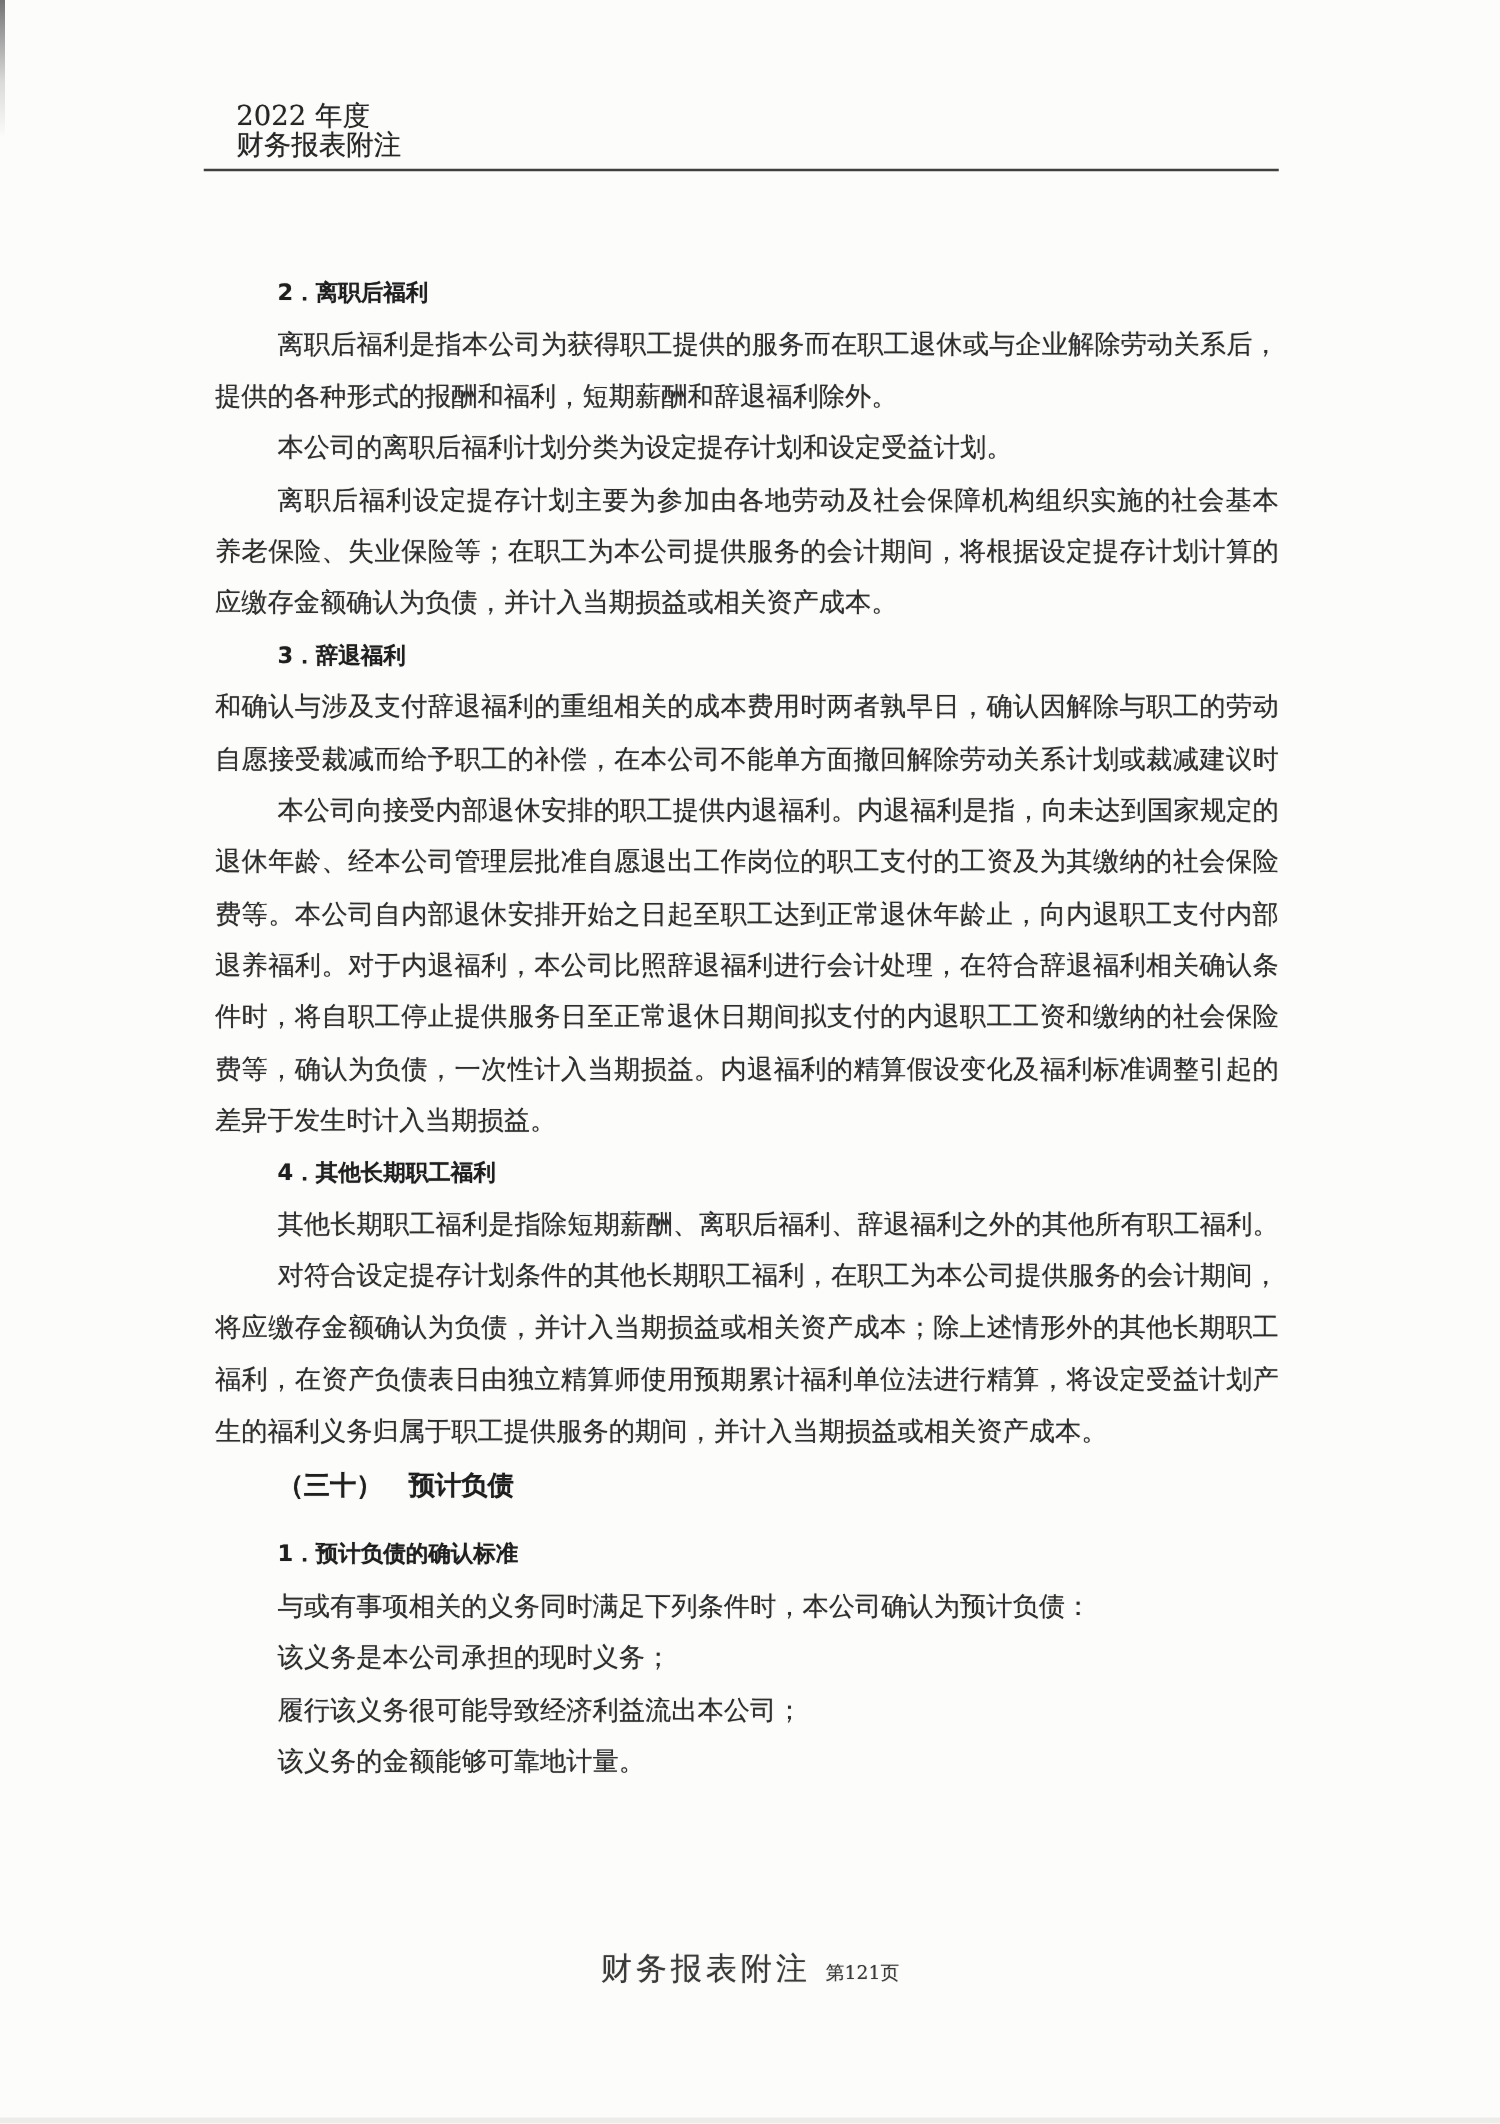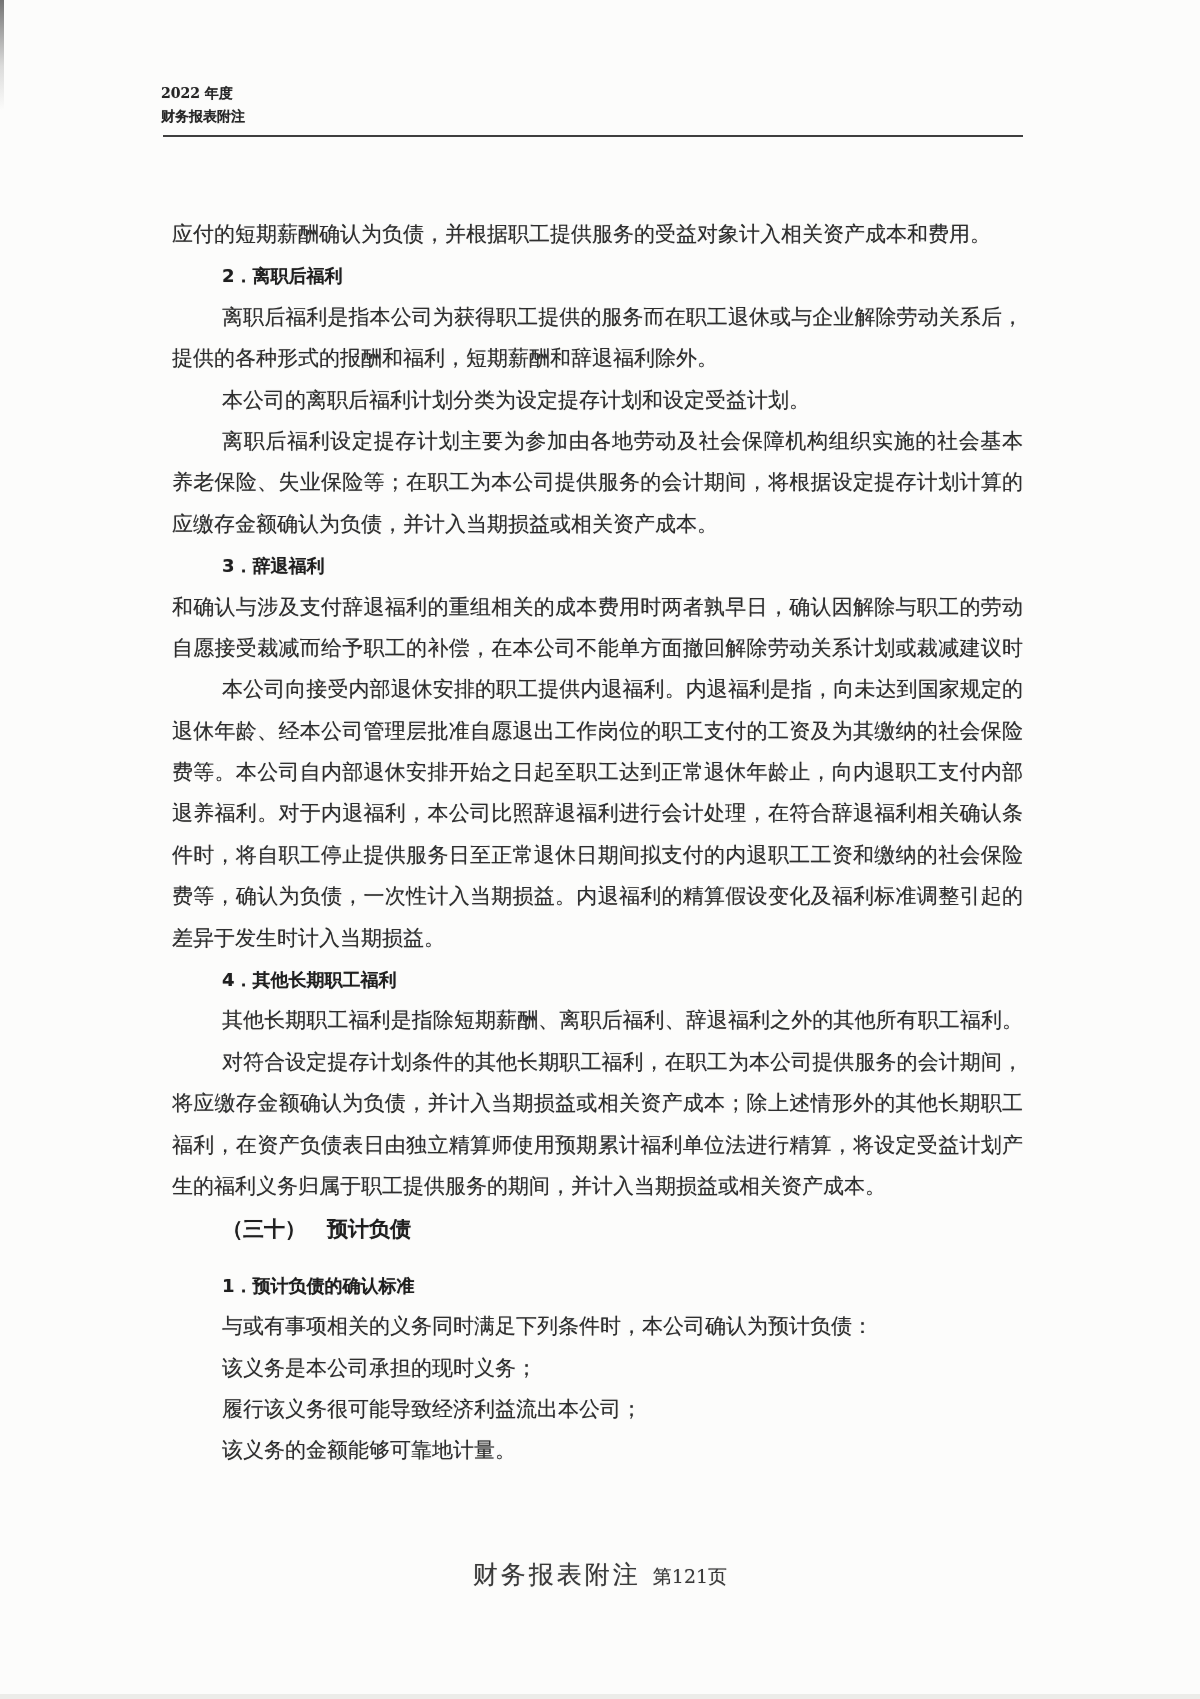--- a/index.html
+++ b/index.html
@@ -15,24 +15,23 @@
   .edge-left{
     position:absolute;left:0;top:0;width:4px;height:110px;
     background:linear-gradient(to bottom, rgba(70,70,70,.75), rgba(120,120,120,.25) 60%, rgba(160,160,160,0));
   }
   .edge-bottom{
     position:absolute;left:0;bottom:0;width:100%;height:5px;
     background:#ecece9;
   }
   
   .hdr{
-    position:absolute;left:161px;top:82px;
-    font-size:14px;line-height:23px;color:#262626;
+    position:absolute;left:189px;top:82px;
+    font-size:22px;line-height:23px;color:#262626;
     text-shadow:0 0 .7px rgba(40,40,40,.5);
-    font-weight:bold;
   }
   .rule{
     position:absolute;left:163px;top:135px;width:860px;height:2px;
     background:#3f3f3f;
   }
   
   .content{
     position:absolute;left:172px;top:214px;width:851px;
     font-size:21px;color:#2e2e2e;
     text-shadow:0 0 .7px rgba(40,40,40,.5);
@@ -55,37 +54,36 @@
   }
   .mt{margin-top:14px;}
   
   .ftr{
     position:absolute;left:0;top:1558px;width:100%;
     display:flex;justify-content:center;align-items:baseline;gap:12px;
     color:#3a3a3a;
     text-shadow:0 0 .8px rgba(60,60,60,.5);
   }
   .ftr .ftr-title{font-size:25px;letter-spacing:3px;}
-  .ftr .ftr-page{font-size:19px;}
+  .ftr .ftr-page{font-size:15px;}
 </style>
 </head>
 <body>
 
 <div class="page">
 
   <div class="edge-left"></div>
 
   <div class="hdr">
     <div>2022 年度</div>
     <div>财务报表附注</div>
   </div>
   <div class="rule"></div>
 
   <div class="content">
-    <div class="ln">应付的短期薪酬确认为负债，并根据职工提供服务的受益对象计入相关资产成本和费用。</div>
     <div class="ln ind hd">2．离职后福利</div>
     <div class="ln ind jf">离职后福利是指本公司为获得职工提供的服务而在职工退休或与企业解除劳动关系后，</div>
     <div class="ln">提供的各种形式的报酬和福利，短期薪酬和辞退福利除外。</div>
     <div class="ln ind">本公司的离职后福利计划分类为设定提存计划和设定受益计划。</div>
     <div class="ln ind jf">离职后福利设定提存计划主要为参加由各地劳动及社会保障机构组织实施的社会基本</div>
     <div class="ln jf">养老保险、失业保险等；在职工为本公司提供服务的会计期间，将根据设定提存计划计算的</div>
     <div class="ln">应缴存金额确认为负债，并计入当期损益或相关资产成本。</div>
     <div class="ln ind hd">3．辞退福利</div>
     <div class="ln jf">和确认与涉及支付辞退福利的重组相关的成本费用时两者孰早日，确认因解除与职工的劳动</div>
     <div class="ln jf">自愿接受裁减而给予职工的补偿，在本公司不能单方面撤回解除劳动关系计划或裁减建议时</div>

